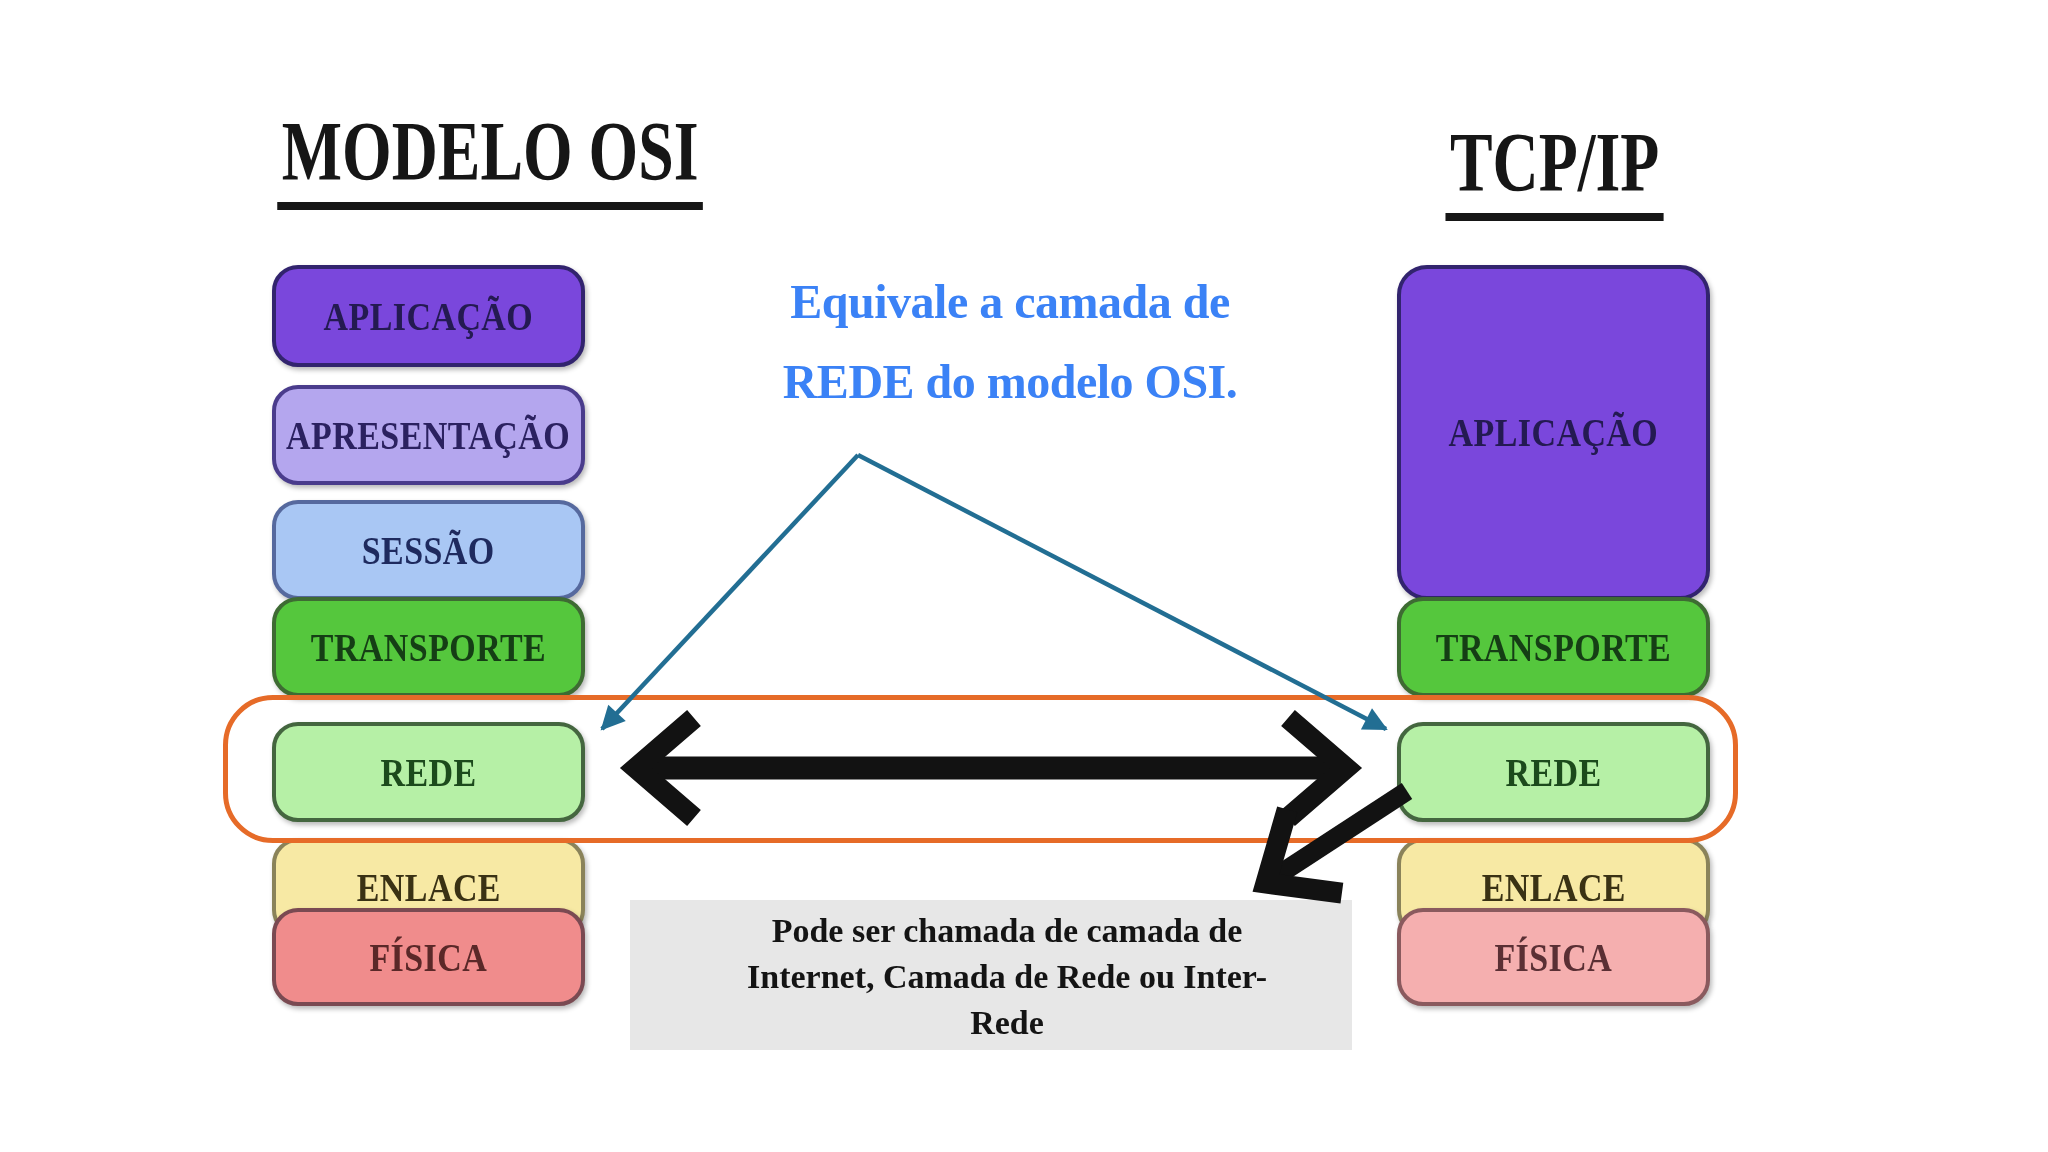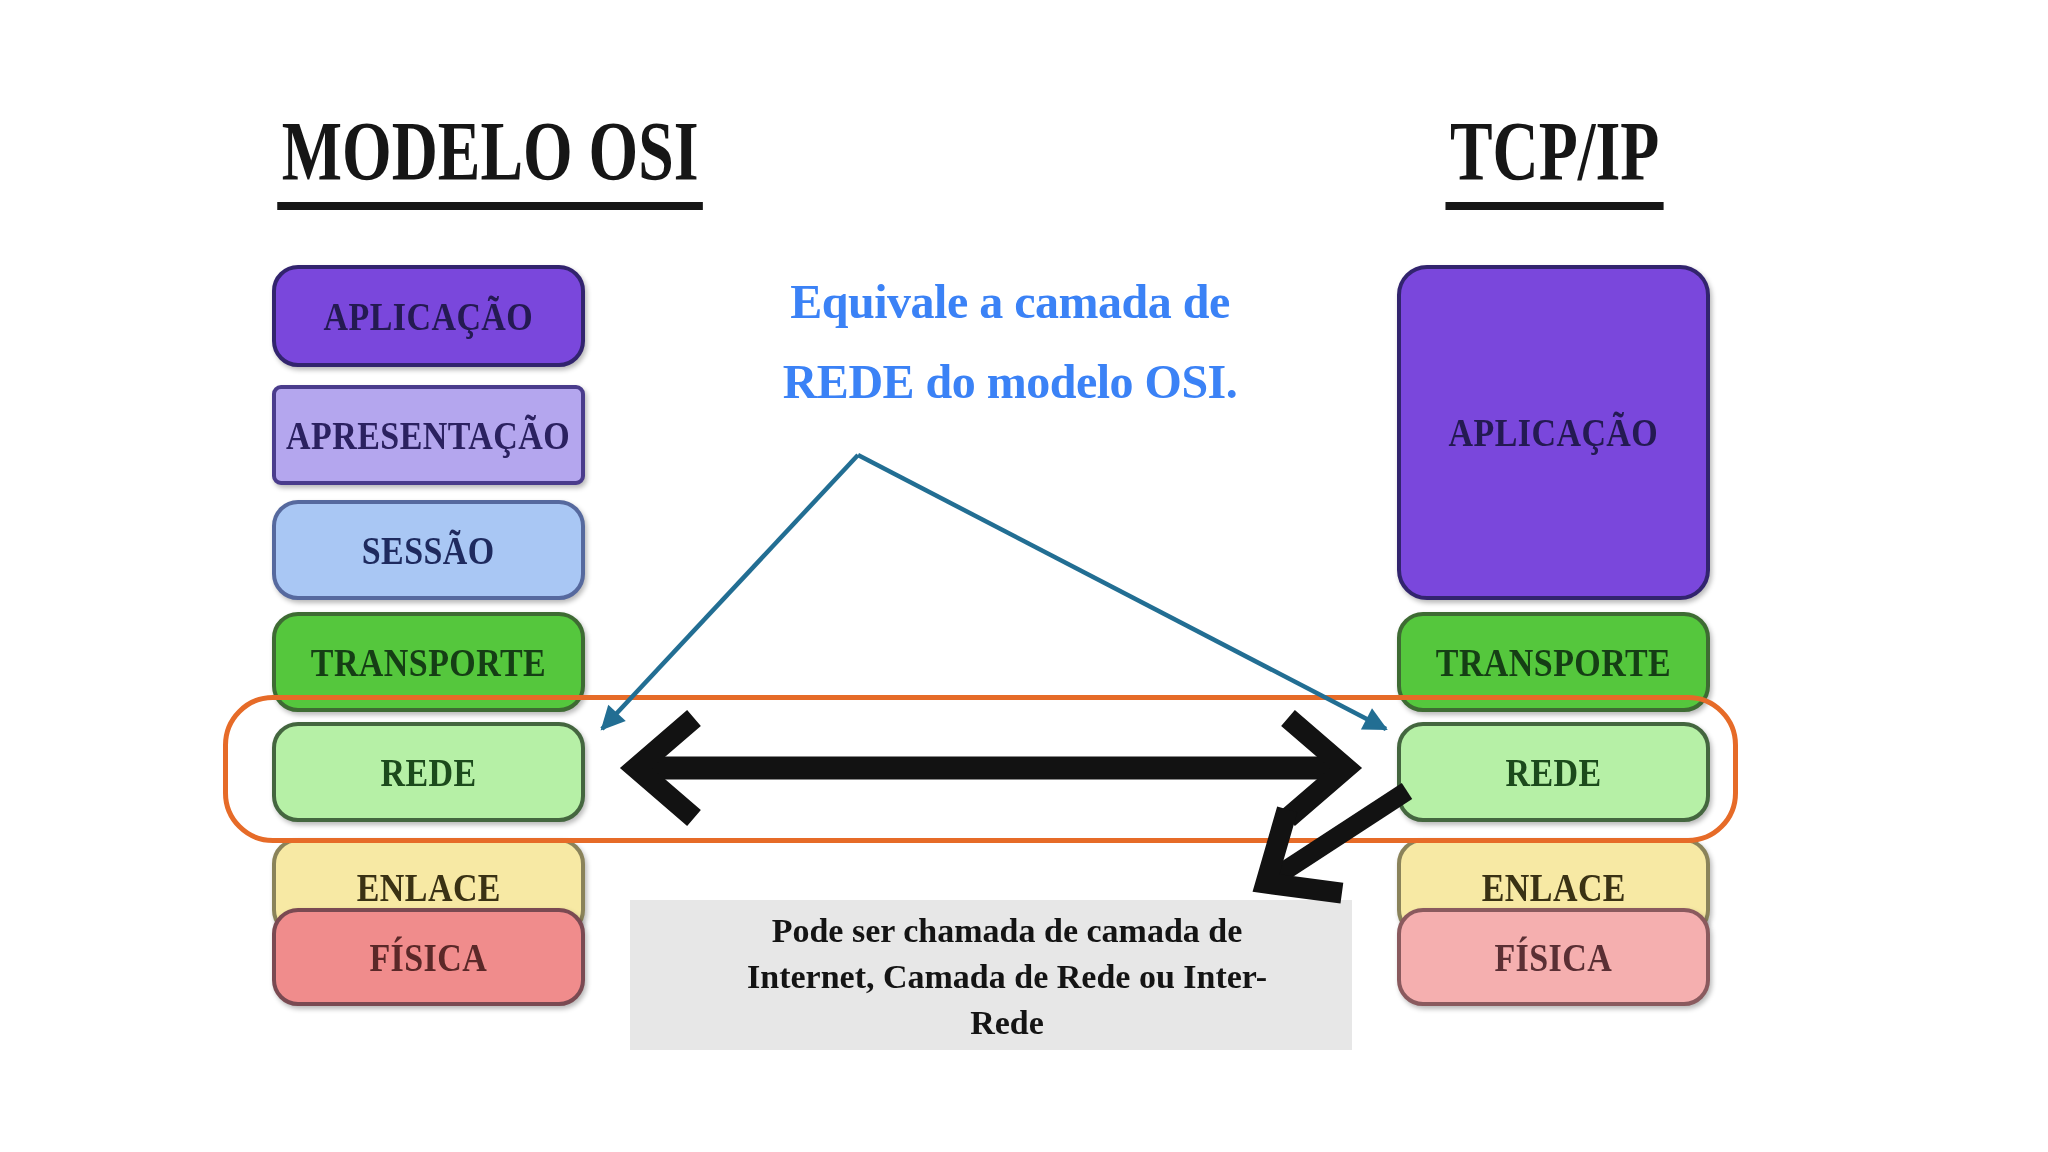--- a/index.html
+++ b/index.html
@@ -2,37 +2,37 @@
 <html style="--page-bg: #ffffff; --orange: #e66b28; --teal: #226e93; --ink: #121212; --note-bg: #e7e7e7;"><head>
 <meta charset="utf-8">
 <style>
   html,body{margin:0;padding:0;background:#ffffff;}
   .stage{position:relative;width:2048px;height:1152px;background:var(--page-bg,#ffffff);
          font-family:Liberation Serif, serif;overflow:hidden;}
 
   
   .col-title{position:absolute;text-align:center;}
   .col-title.osi{left:210px;top:110px;width:440px;}
-  .col-title.tcp{left:1390px;top:110px;width:330px;}
+  .col-title.tcp{left:1390px;top:121px;width:330px;}
   .title-text{display:inline-block;font-size:84px;font-weight:bold;line-height:1;
               color:#161616;transform:scaleX(.76);transform-origin:50% 0;
               border-bottom:8px solid #161616;padding:0 6px 8px;white-space:nowrap;}
 
   
   .layer{position:absolute;border:4px solid #84cc16;border-radius:26px;
          display:flex;align-items:center;justify-content:center;
          box-shadow:2px 3px 5px rgba(0,0,0,.28);z-index:1;box-sizing:border-box;}
   .layer-label{font-weight:bold;font-size:40px;letter-spacing:.5px;white-space:nowrap;
                transform:scaleX(.85);}
   .osi-col{left:272px;width:313px;}
   .tcp-col{left:1397px;width:313px;}
   .r1{top:265px;height:102px;}
-  .r2{top:385px;height:100px;border-radius:9px;}
+  .r2{top:385px;height:100px;}
   .r3{top:500px;height:100px;}
-  .r4{top:612px;height:100px;}
+  .r4{top:597px;height:100px;}
   .r5{top:722px;height:100px;}
   .r6{top:838px;height:98px;}
   .r7{top:908px;height:98px;}
   .rbig{top:265px;height:335px;border-radius:30px;}
 
   
   .orange-outline{position:absolute;left:223px;top:695px;width:1515px;height:148px;
                   border:5px solid var(--orange,#e66b28);border-radius:50px;
                   z-index:2;box-sizing:border-box;background:transparent;}
 

